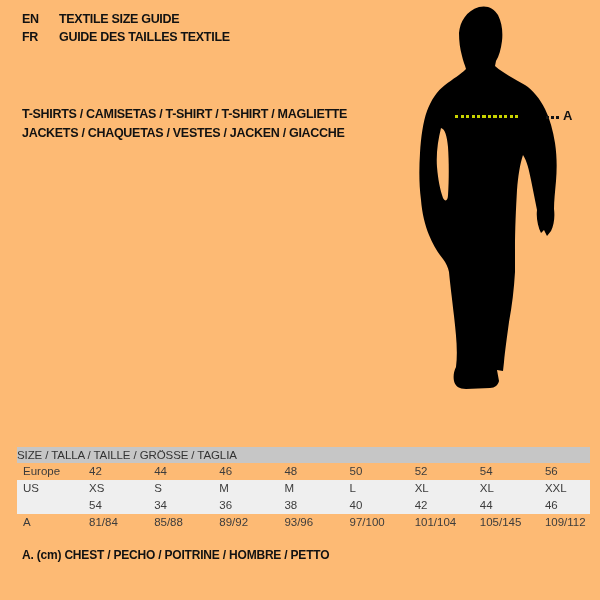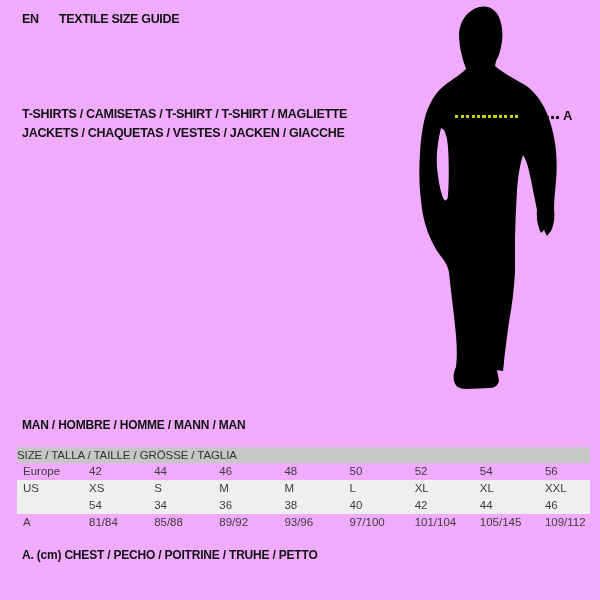--- a/index.html
+++ b/index.html
@@ -1,19 +1,19 @@
 <!DOCTYPE html>
 <html style="--dash-yellow: #c9d400; --header-bg: #c6c6c6; --row-alt-bg: #efefef; --silhouette: #000000;"><head>
 <meta charset="utf-8">
 <style>
   * { box-sizing: border-box; margin: 0; padding: 0; }
   html, body { width: 600px; height: 600px; background: #fff; }
   body { font-family: "Liberation Sans", sans-serif; }
 
-  .page { position: relative; width: 600px; height: 600px; background: #f0abfc; overflow: hidden; }
+  .page { position: relative; width: 600px; height: 600px; background: #fdba74; overflow: hidden; }
 
   
   .lang-list { position: absolute; left: 22px; top: 10px; }
   .lang-row { display: flex; height: 18.2px; align-items: center; }
   .lang-code, .lang-label {
     font-weight: 700; font-size: 12.5px; letter-spacing: -0.3px; color: #121212;
     white-space: nowrap;
   }
   .lang-code { width: 37px; }
 
@@ -55,20 +55,24 @@
 </style>
 </head>
 <body>
 
 <div class="page">
 
   <div class="lang-list">
     <div class="lang-row">
       <span class="lang-code">EN</span>
       <span class="lang-label">TEXTILE SIZE GUIDE</span>
+    </div>
+    <div class="lang-row">
+      <span class="lang-code">FR</span>
+      <span class="lang-label">GUIDE DES TAILLES TEXTILE</span>
     </div>
   </div>
 
   <div class="cats">
     <div class="cat-line">T-SHIRTS / CAMISETAS / T-SHIRT / T-SHIRT / MAGLIETTE</div>
     <div class="cat-line">JACKETS / CHAQUETAS / VESTES / JACKEN / GIACCHE</div>
   </div>
 
   <svg class="fig" viewBox="0 0 160 390" xmlns="http://www.w3.org/2000/svg" aria-hidden="true">
     <path fill-rule="evenodd" d="
@@ -120,21 +124,20 @@
       C 37 198 40 197 40 191
       C 41 176 41 158 40 143
       C 39 132 37 125 33 124
       Z"></path>
   </svg>
 
   <div class="dash dash-yellow"></div>
   <div class="dash dash-black"></div>
   <span class="measure-label">A</span>
 
-  <div class="section-title">MAN / HOMBRE / HOMME / MANN / MAN</div>
 
   <div class="size-table">
     <div class="thead">SIZE / TALLA / TAILLE / GRÖSSE / TAGLIA</div>
 
     <div class="trow">
       <span class="tlabel">Europe</span>
       <span class="tcell">42</span>
       <span class="tcell">44</span>
       <span class="tcell">46</span>
       <span class="tcell">48</span>
@@ -174,15 +177,15 @@
       <span class="tcell">85/88</span>
       <span class="tcell">89/92</span>
       <span class="tcell">93/96</span>
       <span class="tcell">97/100</span>
       <span class="tcell">101/104</span>
       <span class="tcell">105/145</span>
       <span class="tcell">109/112</span>
     </div>
   </div>
 
-  <div class="footnote">A. (cm) CHEST / PECHO / POITRINE / TRUHE / PETTO</div>
+  <div class="footnote">A. (cm) CHEST / PECHO / POITRINE / HOMBRE / PETTO</div>
 
 </div>
 
 </body></html>

